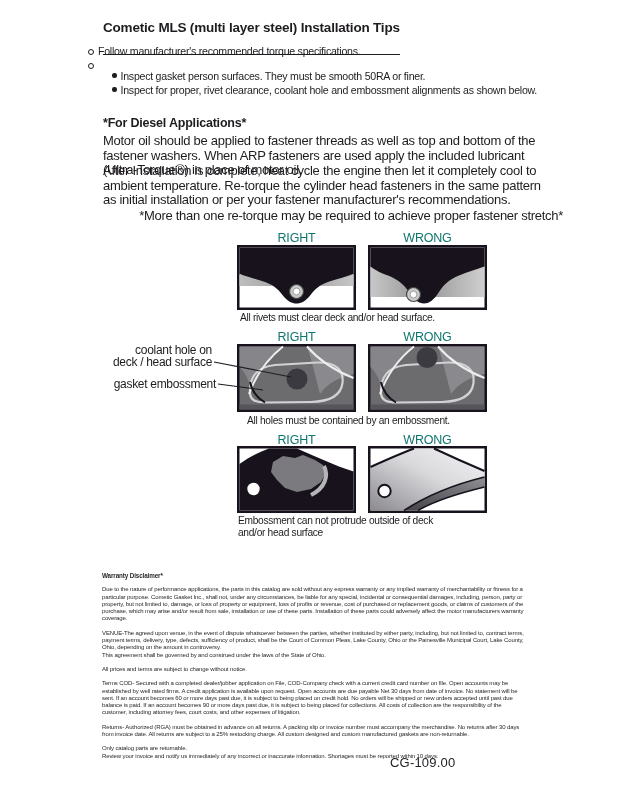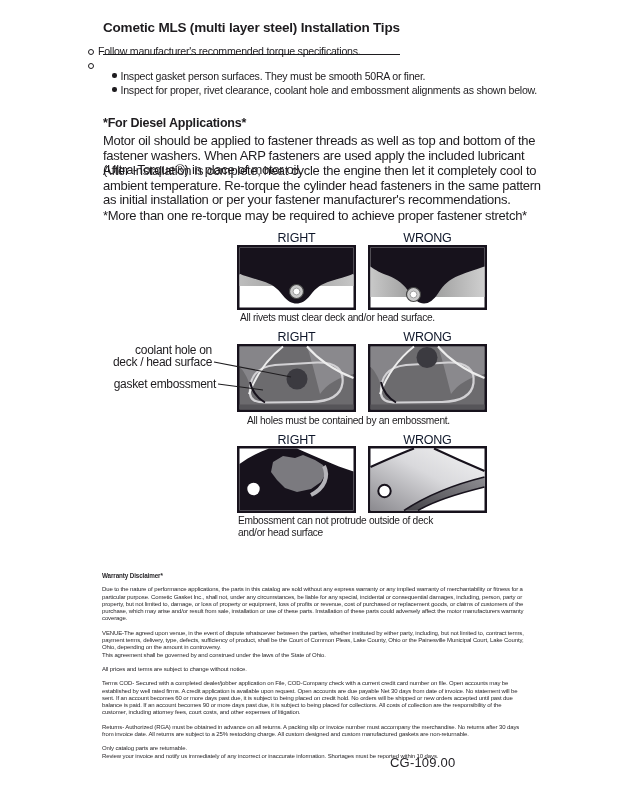--- a/index.html
+++ b/index.html
@@ -17,23 +17,23 @@
   .bullets{left:88px;top:44px;width:480px;font-size:10.6px;line-height:14px;letter-spacing:-0.25px;}
   .bullet-row{display:flex;align-items:flex-start;}
   .bullet-row.sub{margin-left:24px;}
   .b-marker{flex:0 0 auto;width:4px;height:4px;border:1px solid #1e1c1f;border-radius:50%;margin:4.5px 4px 0 0;}
   .b-marker.dot{width:4.5px;height:4.5px;background:#1e1c1f;border:none;margin-top:4.5px;}
   
   .diesel-heading{left:103px;top:116px;font-size:12.5px;font-weight:bold;letter-spacing:-0.2px;}
   .bt{font-size:13px;line-height:14.6px;letter-spacing:-0.28px;}
   .p1{left:103px;top:134px;width:452px;}
   .p2{left:103px;top:164px;width:452px;}
-  .note{left:103px;top:209px;width:460px;}
-  
-  .dg-label{width:119px;text-align:center;font-size:12.5px;letter-spacing:-0.2px;color:#0f172a;}
+  .note{left:103px;top:209px;width:460px;text-align:right;}
+  
+  .dg-label{width:119px;text-align:center;font-size:12.5px;letter-spacing:-0.2px;color:#0f766e;}
   .dg-caption{font-size:10.2px;letter-spacing:-0.3px;color:#1e1c1f;}
   .ann{font-size:12px;line-height:12px;letter-spacing:-0.3px;text-align:right;}
   svg{display:block;}
   .overlay{left:0;top:0;pointer-events:none;}
   
   .disclaimer{left:102px;top:572px;width:424px;font-size:6px;line-height:7.3px;letter-spacing:-0.12px;color:#2a282b;}
   .disclaimer .dh{font-size:6.3px;font-weight:bold;margin-bottom:7px;}
   .dp{margin-bottom:7px;}
   
   .footer-code{left:390px;top:755px;font-size:13px;letter-spacing:0.2px;color:#242226;}

